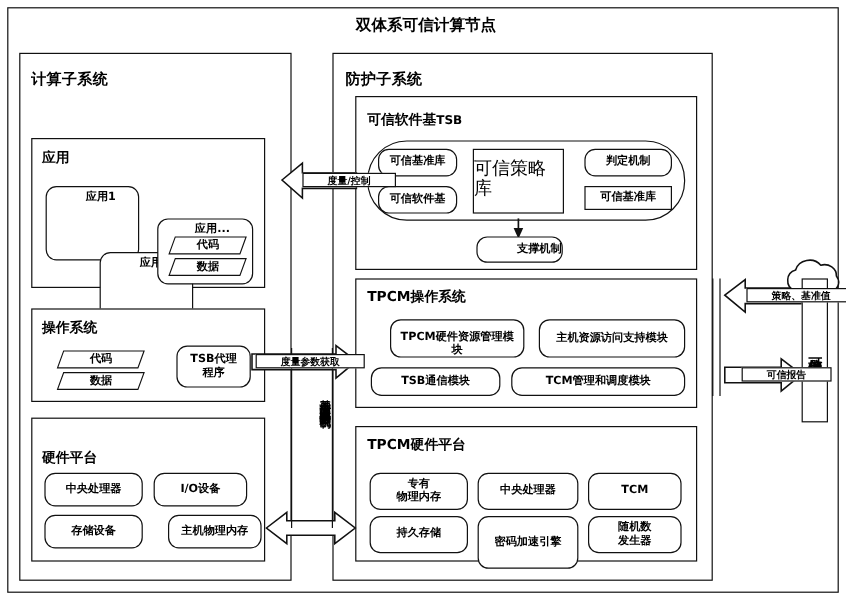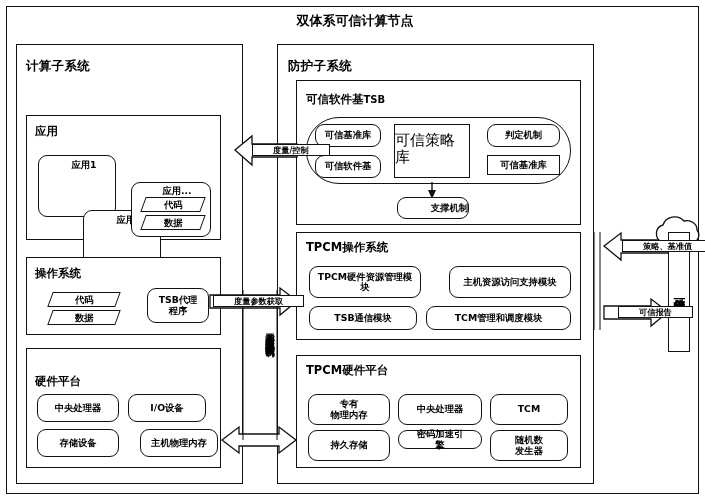--- a/index.html
+++ b/index.html
@@ -112,21 +112,21 @@
 <svg style="left:0;top:0;width:705px;height:500px;">
   <line x1="432" y1="182" x2="432" y2="194" stroke="#111" stroke-width="1.4"></line>
   <polygon points="432,199 428,190 436,190" fill="#111"></polygon>
 </svg>
 <div class="abs rr" style="left:397px;top:197px;width:72px;height:22px;justify-content:flex-end;">
   <span class="lbl">支撑机制</span>
 </div>
 
 <div class="abs frame" style="left:296px;top:232px;width:285px;height:108px;"></div>
 <div class="abs hdr-sm" style="left:306px;top:240px;">TPCM操作系统</div>
-<div class="abs rr" style="left:309px;top:266px;width:112px;height:32px;">
+<div class="abs rr" style="left:325px;top:266px;width:112px;height:32px;align-items:flex-end;">
   <span class="lbl" style="padding:0 6px;">TPCM硬件资源管理模块</span>
 </div>
 <div class="abs rr" style="left:449px;top:266px;width:122px;height:32px;">
   <span class="lbl" style="padding:0 6px;">主机资源访问支持模块</span>
 </div>
 <div class="abs rr" style="left:309px;top:306px;width:108px;height:24px;">
   <span class="lbl">TSB通信模块</span>
 </div>
 <div class="abs rr" style="left:426px;top:306px;width:145px;height:24px;">
   <span class="lbl">TCM管理和调度模块</span>
@@ -141,21 +141,21 @@
 </div>
 <div class="abs rr" style="left:398px;top:394px;width:84px;height:31px;">
   <span class="lbl">中央处理器</span>
 </div>
 <div class="abs rr" style="left:490px;top:394px;width:78px;height:31px;">
   <span class="lbl">TCM</span>
 </div>
 <div class="abs rr" style="left:308px;top:430px;width:82px;height:31px;">
   <span class="lbl">持久存储</span>
 </div>
-<div class="abs rr" style="left:398px;top:430px;width:84px;height:19px;flex-direction:column;">
+<div class="abs rr" style="left:398px;top:430px;width:84px;height:44px;flex-direction:row;">
   <span class="lbl">密码加速引</span>
   <span class="lbl">擎</span>
 </div>
 <div class="abs rr" style="left:490px;top:430px;width:78px;height:31px;flex-direction:column;">
   <span class="lbl">随机数</span>
   <span class="lbl">发生器</span>
 </div>
 
 <svg style="left:0;top:0;width:705px;height:500px;">
 

